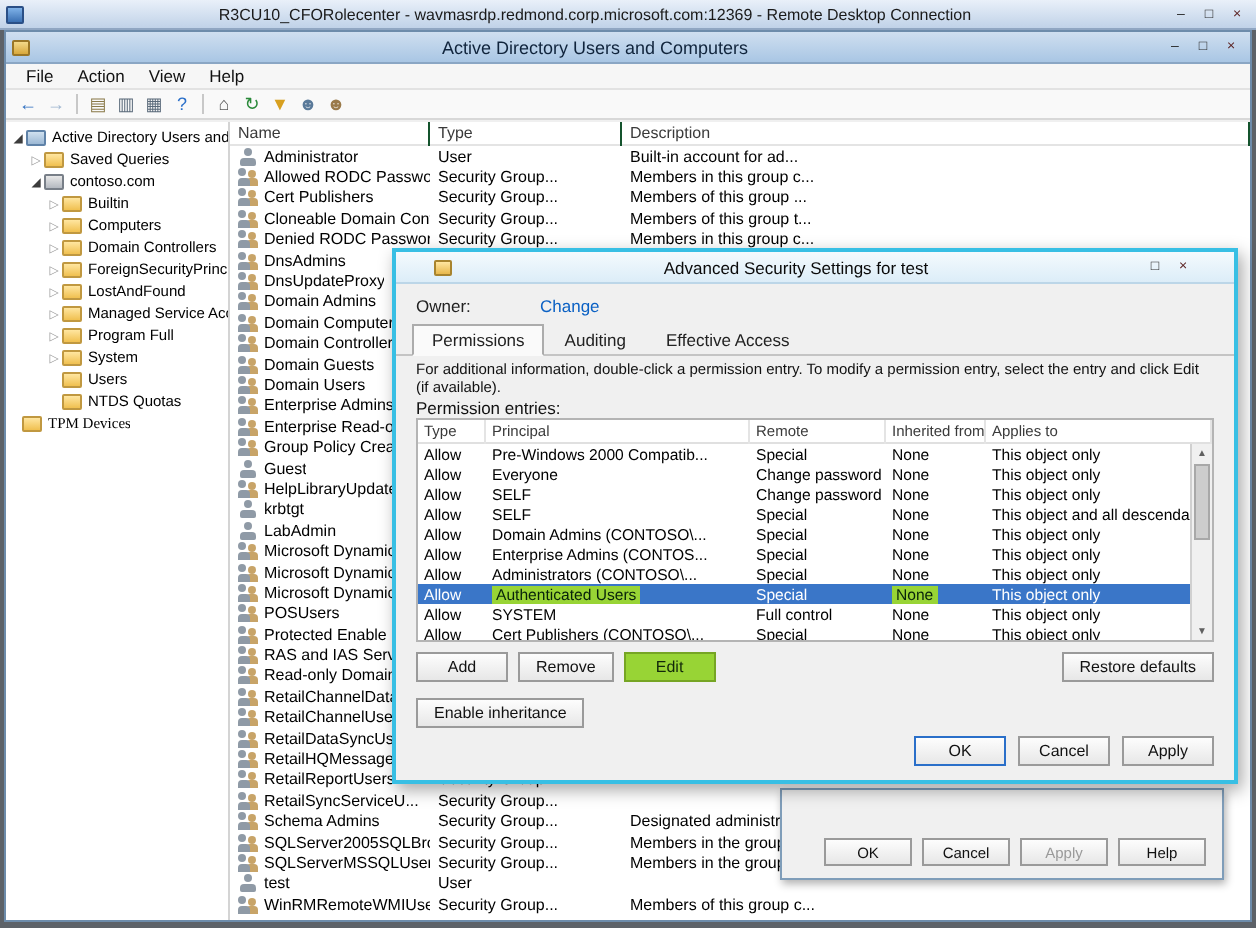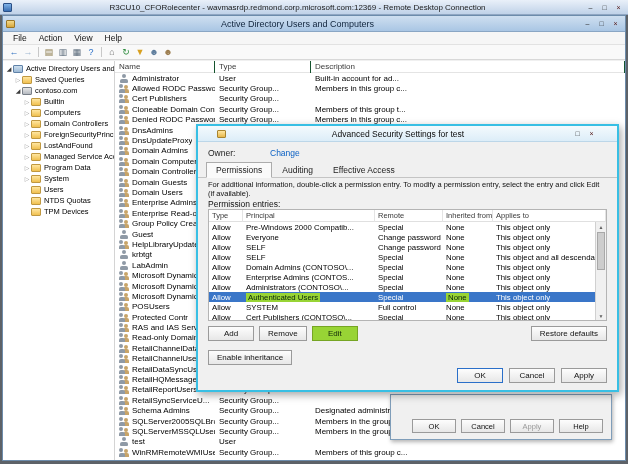--- a/index.html
+++ b/index.html
@@ -205,38 +205,38 @@
             <span class="tlabel">LostAndFound</span>
           </div>
           <div class="tree-item" style="padding-left: 20px;">
             <span class="tw">▷</span>
             <span class="tico tico-folder"></span>
             <span class="tlabel">Managed Service Accoun</span>
           </div>
           <div class="tree-item" style="padding-left: 20px;">
             <span class="tw">▷</span>
             <span class="tico tico-folder"></span>
-            <span class="tlabel">Program Data</span>
+            <span class="tlabel">Program Full</span>
           </div>
           <div class="tree-item" style="padding-left: 20px;">
             <span class="tw">▷</span>
             <span class="tico tico-folder"></span>
             <span class="tlabel">System</span>
           </div>
           <div class="tree-item" style="padding-left: 20px;">
             <span class="tw"></span>
             <span class="tico tico-folder"></span>
             <span class="tlabel">Users</span>
           </div>
           <div class="tree-item" style="padding-left: 20px;">
             <span class="tw"></span>
             <span class="tico tico-folder"></span>
             <span class="tlabel">NTDS Quotas</span>
           </div>
-          <div class="tree-item" style="padding-left: 20px;">
+          <div class="tree-item" style=" font-family: Liberation Serif, serif;">
             <span class="tw"></span>
             <span class="tico tico-folder"></span>
             <span class="tlabel">TPM Devices</span>
           </div>
         </div>
       <div class="list-pane">
         <div class="list-header">
             <span class="lh c-name">Name</span>
             <span class="lh c-type">Type</span>
             <span class="lh c-desc">Description</span>
@@ -257,20 +257,21 @@
               </span>
               <span class="cell c-type">Security Group...</span>
               <span class="cell c-desc">Members in this group c...</span>
             </div>
             <div class="lrow">
               <span class="cell c-name">
                 <span class="pico pico-group"></span>
                 <span class="nlabel">Cert Publishers</span>
               </span>
               <span class="cell c-type">Security Group...</span>
+              <span class="cell c-desc">Members of this group ...</span>
             </div>
             <div class="lrow">
               <span class="cell c-name">
                 <span class="pico pico-group"></span>
                 <span class="nlabel">Cloneable Domain Contr...</span>
               </span>
               <span class="cell c-type">Security Group...</span>
               <span class="cell c-desc">Members of this group t...</span>
             </div>
             <div class="lrow">
@@ -421,21 +422,21 @@
               <span class="cell c-name">
                 <span class="pico pico-group"></span>
                 <span class="nlabel">POSUsers</span>
               </span>
               <span class="cell c-type">Security Group...</span>
               <span class="cell c-desc"></span>
             </div>
             <div class="lrow">
               <span class="cell c-name">
                 <span class="pico pico-group"></span>
-                <span class="nlabel">Protected Contr</span>
+                <span class="nlabel">Protected Enable</span>
               </span>
               <span class="cell c-type">Security Group...</span>
               <span class="cell c-desc"></span>
             </div>
             <div class="lrow">
               <span class="cell c-name">
                 <span class="pico pico-group"></span>
                 <span class="nlabel">RAS and IAS Servers</span>
               </span>
               <span class="cell c-type">Security Group...</span>

